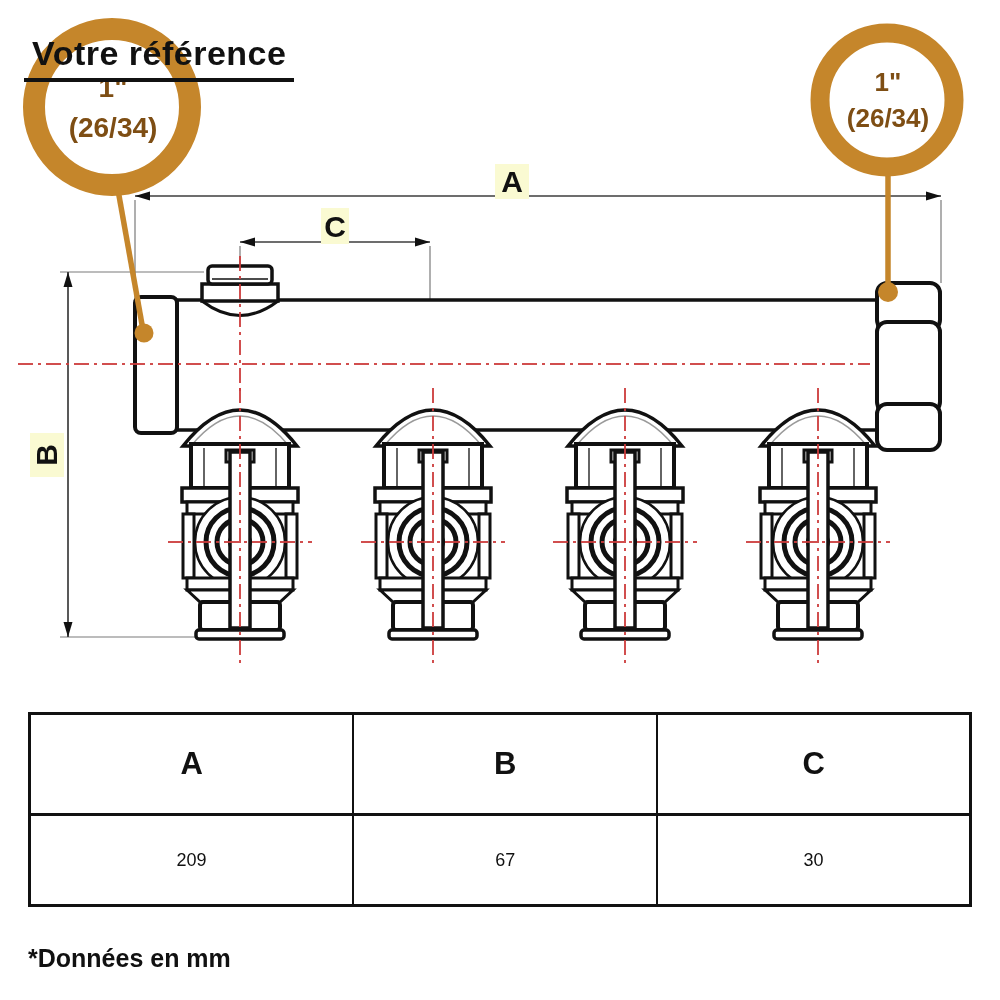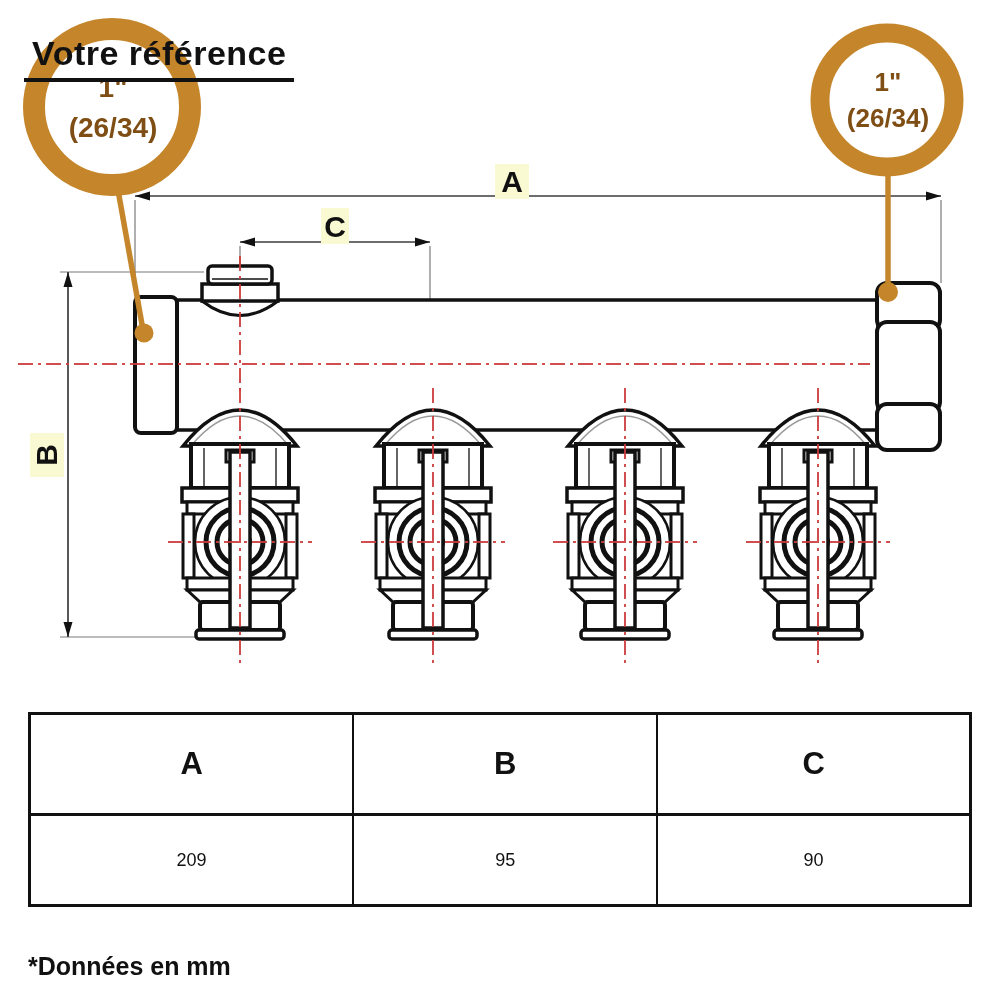--- a/index.html
+++ b/index.html
@@ -24,21 +24,21 @@
     position:absolute;left:28px;top:712px;width:944px;
     border-collapse:collapse;table-layout:fixed;background:#fff;
     border:3px solid #111;
   }
   table.dims th, table.dims td{
     border:2.5px solid #111;text-align:center;vertical-align:middle;
   }
   table.dims th{height:96px;font-size:31px;font-weight:bold;border-bottom:3px solid #111;}
   table.dims td{height:86px;font-size:18px;font-weight:normal;}
   col.c1{width:34.4%;} col.c2{width:32.3%;} col.c3{width:33.3%;}
-  .footnote{position:absolute;left:28px;top:944px;font-size:25px;font-weight:bold;margin-top:8px;}
+  .footnote{position:absolute;left:28px;top:944px;font-size:25px;font-weight:bold;}
 </style>
 </head>
 <body>
 
 <svg width="1000" height="700" viewBox="0 0 1000 700">
   <defs>
     <g id="valve-sym">
 
       <path class="ln" d="M -57 446 Q 0 374 57 446 Z" stroke-width="3.5"></path>
       <path d="M -49 446 Q 0 386 49 446" fill="none" stroke="#9a9a9a" stroke-width="1.5"></path>
@@ -156,19 +156,19 @@
       <col class="c3">
     </colgroup>
   <tbody>
     <tr>
       <th>A</th>
       <th>B</th>
       <th>C</th>
     </tr>
     <tr>
       <td>209</td>
-      <td>95</td>
-      <td>90</td>
+      <td>67</td>
+      <td>30</td>
     </tr>
   </tbody>
 </table>
 
 <div class="footnote">*Données en mm</div>
 
 </body></html>

